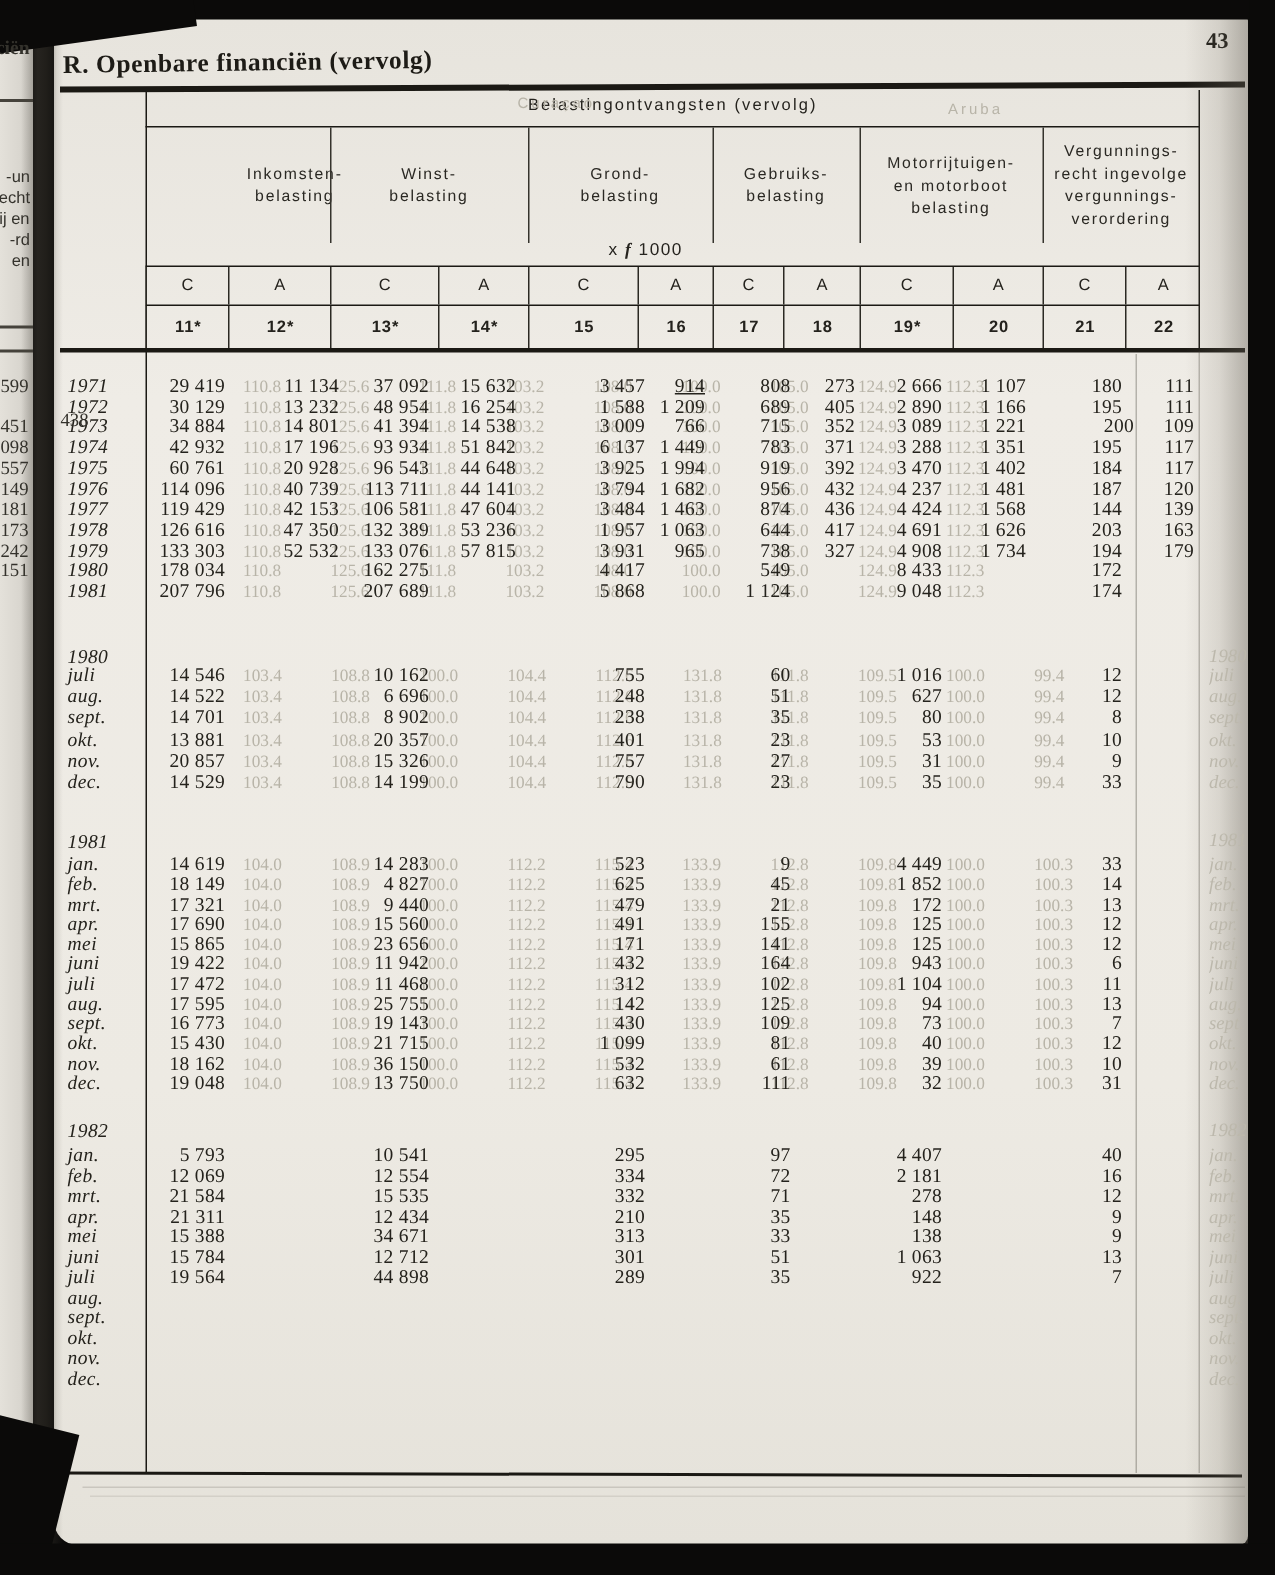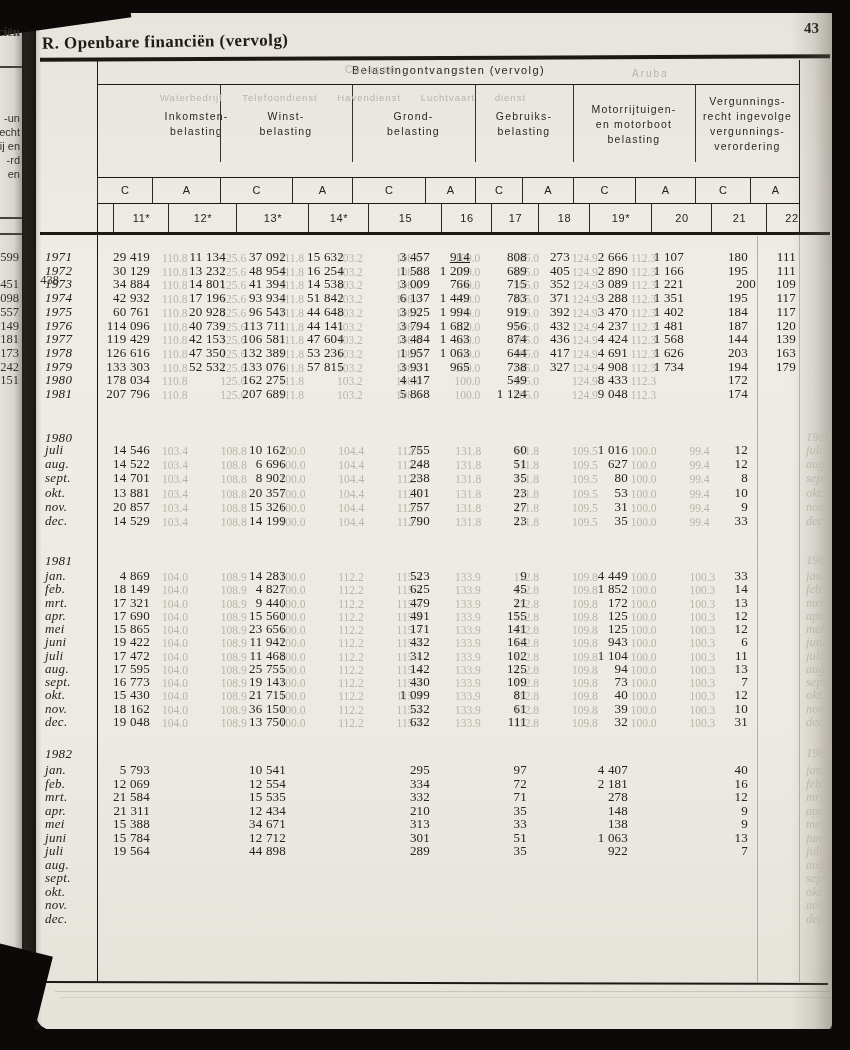--- a/index.html
+++ b/index.html
@@ -28,21 +28,21 @@
   #caption{position:absolute;left:97px;top:64px;width:703px;text-align:center;
            font-family:"Liberation Sans","DejaVu Sans",sans-serif;font-size:11px;color:#26241f;letter-spacing:1.4px;}
   .ghead{position:absolute;display:flex;flex-direction:column;justify-content:center;align-items:center;
          font-family:"Liberation Sans","DejaVu Sans",sans-serif;font-size:10.5px;color:#2a2823;letter-spacing:1.2px;line-height:15px;text-align:center;}
   .vsep{position:absolute;width:1px;background:#35332c;}
   #unit{position:absolute;left:97px;top:161px;width:703px;text-align:center;
         font-family:"Liberation Sans","DejaVu Sans",sans-serif;font-size:11.5px;color:#26241f;letter-spacing:1px;transform:translateX(-18px);}
   #unit .cur{font-family:"Liberation Serif",serif;font-style:italic;font-weight:600;}
   .hcell{position:absolute;border-left:1.2px solid #2b2923;text-align:center;
          font-family:"Liberation Sans","DejaVu Sans",sans-serif;color:#24221d;font-size:11px;letter-spacing:1px;}
-  .hnum{font-weight:400;letter-spacing:.6px;margin-left:16px;}
+  .hnum{font-weight:700;letter-spacing:.6px;}
   .blockLabel,.rowLabel{position:absolute;font-style:italic;font-size:13px;color:#24221c;letter-spacing:.3px;}
   .row{position:absolute;left:0;width:850px;height:14px;line-height:14px;font-size:13px;color:#24221c;}
   .val{position:absolute;width:110px;text-align:right;letter-spacing:.2px;}
   .ghost{position:absolute;color:#b8b4a8;filter:blur(.35px);white-space:nowrap;overflow:hidden;}
   .gline{font-size:11.5px;word-spacing:30px;}
   .gright{font-style:italic;font-size:12.5px;color:#bcb8ac;}
   .edgefrag{position:absolute;overflow:hidden;direction:rtl;white-space:nowrap;color:#34322c;}
   .edgeword{font-family:"Liberation Sans","DejaVu Sans",sans-serif;font-size:11px;}
   .edgenum{font-size:12.5px;}
   .edgerule{position:absolute;left:0;width:22px;height:1.5px;background:#45423b;}
@@ -55,20 +55,25 @@
   <div id="page"></div>
   <div id="spine"></div>
 
   <div id="title">R. Openbare financiën (vervolg)</div>
   <div id="pageNum">43</div>
 
   <div class="rule" style="left:40px;top:56px;width:790px;height:3.5px;transform:rotate(-.25deg);"></div>
   <div id="caption">Belastingontvangsten (vervolg)</div>
   <div class="rule" style="left:97px;top:84px;width:703px;height:1.3px;"></div>
 
+  <div id="unit">
+    <span>x</span>
+    <span class="cur">f</span>
+    <span>1000</span>
+  </div>
 
   <div class="rule" style="left:97px;top:177px;width:703px;height:1.2px;"></div>
   <div class="rule" style="left:97px;top:203px;width:703px;height:1.2px;"></div>
   <div class="rule" style="left:40px;top:232px;width:790px;height:3.2px;"></div>
 
   <div class="rule" style="left:97px;top:60px;width:1.3px;height:922px;"></div>
   <div class="rule" style="left:799px;top:60px;width:1px;height:174px;"></div>
   <div class="abs" style="left:799px;top:234px;width:1px;height:748px;background:rgba(60,57,48,.30);"></div>
   <div class="abs" style="left:757px;top:236px;width:1px;height:746px;background:rgba(60,57,48,.32);"></div>
 
@@ -135,21 +140,20 @@
     <div class="hcell" style="left: 573px; top: 178px; width: 62px; height: 25px; line-height: 25px;">C</div>
     <div class="hcell hnum" style="left: 573px; top: 204px; width: 62px; height: 28px; line-height: 28px;">19*</div>
     <div class="hcell" style="left: 635px; top: 178px; width: 60px; height: 25px; line-height: 25px;">A</div>
     <div class="hcell hnum" style="left: 635px; top: 204px; width: 60px; height: 28px; line-height: 28px;">20</div>
     <div class="hcell" style="left: 695px; top: 178px; width: 55px; height: 25px; line-height: 25px;">C</div>
     <div class="hcell hnum" style="left: 695px; top: 204px; width: 55px; height: 28px; line-height: 28px;">21</div>
     <div class="hcell" style="left: 750px; top: 178px; width: 50px; height: 25px; line-height: 25px;">A</div>
     <div class="hcell hnum" style="left: 750px; top: 204px; width: 50px; height: 28px; line-height: 28px;">22</div>
     <div class="ghost sans" style="left: 345px; top: 64px; font-size: 10px; letter-spacing: 2px;">Curaçao</div>
     <div class="ghost sans" style="left: 632px; top: 68px; font-size: 10px; letter-spacing: 2px;">Aruba</div>
-    <div class="ghost sans" style="left: 160px; top: 92px; width: 600px; font-size: 9.5px; word-spacing: 16px; letter-spacing: 1px;">Waterbedrijf Telefoondienst Havendienst Luchtvaart dienst</div>
     <div class="row" style="top: 250px;">
       <div class="rowLabel" style="left: 45px; top: 0px;">1971</div>
       <div class="ghost gline" style="left: 162px; top: 1px; width: 578px;">110.8 125.6 111.8 103.2 108.0 100.0 105.0 124.9 112.3</div>
       <div class="val" style="left: 40px; top: 0px;">29 419</div>
       <div class="val" style="left: 116px; top: 0px;">11 134</div>
       <div class="val" style="left: 176px; top: 0px;">37 092</div>
       <div class="val" style="left: 234px; top: 0px;">15 632</div>
       <div class="val" style="left: 320px; top: 0px;">3 457</div>
       <div class="val" style="left: 360px; top: 0px; text-decoration: underline;">914</div>
       <div class="val" style="left: 417px; top: 0px;">808</div>
@@ -373,21 +377,21 @@
       <div class="val" style="left: 417px; top: 0px;">23</div>
       <div class="val" style="left: 518px; top: 0px;">35</div>
       <div class="val" style="left: 638px; top: 0px;">33</div>
       <div class="ghost gright" style="left: 806px; top: 0px;">dec.</div>
     </div>
     <div class="blockLabel" style="left: 45px; top: 553px;">1981</div>
     <div class="ghost gright" style="left: 806px; top: 553px;">1981</div>
     <div class="row" style="top: 569px;">
       <div class="rowLabel" style="left: 45px; top: 0px;">jan.</div>
       <div class="ghost gline" style="left: 162px; top: 1px; width: 578px;">104.0 108.9 100.0 112.2 115.4 133.9 112.8 109.8 100.0 100.3</div>
-      <div class="val" style="left: 40px; top: 0px;">4 869</div>
+      <div class="val" style="left: 40px; top: 0px;">14 619</div>
       <div class="val" style="left: 176px; top: 0px;">14 283</div>
       <div class="val" style="left: 320px; top: 0px;">523</div>
       <div class="val" style="left: 417px; top: 0px;">9</div>
       <div class="val" style="left: 518px; top: 0px;">4 449</div>
       <div class="val" style="left: 638px; top: 0px;">33</div>
       <div class="ghost gright" style="left: 806px; top: 0px;">jan.</div>
     </div>
     <div class="row" style="top: 582.3px;">
       <div class="rowLabel" style="left: 45px; top: 0px;">feb.</div>
       <div class="ghost gline" style="left: 162px; top: 1px; width: 578px;">104.0 108.9 100.0 112.2 115.4 133.9 112.8 109.8 100.0 100.3</div>

